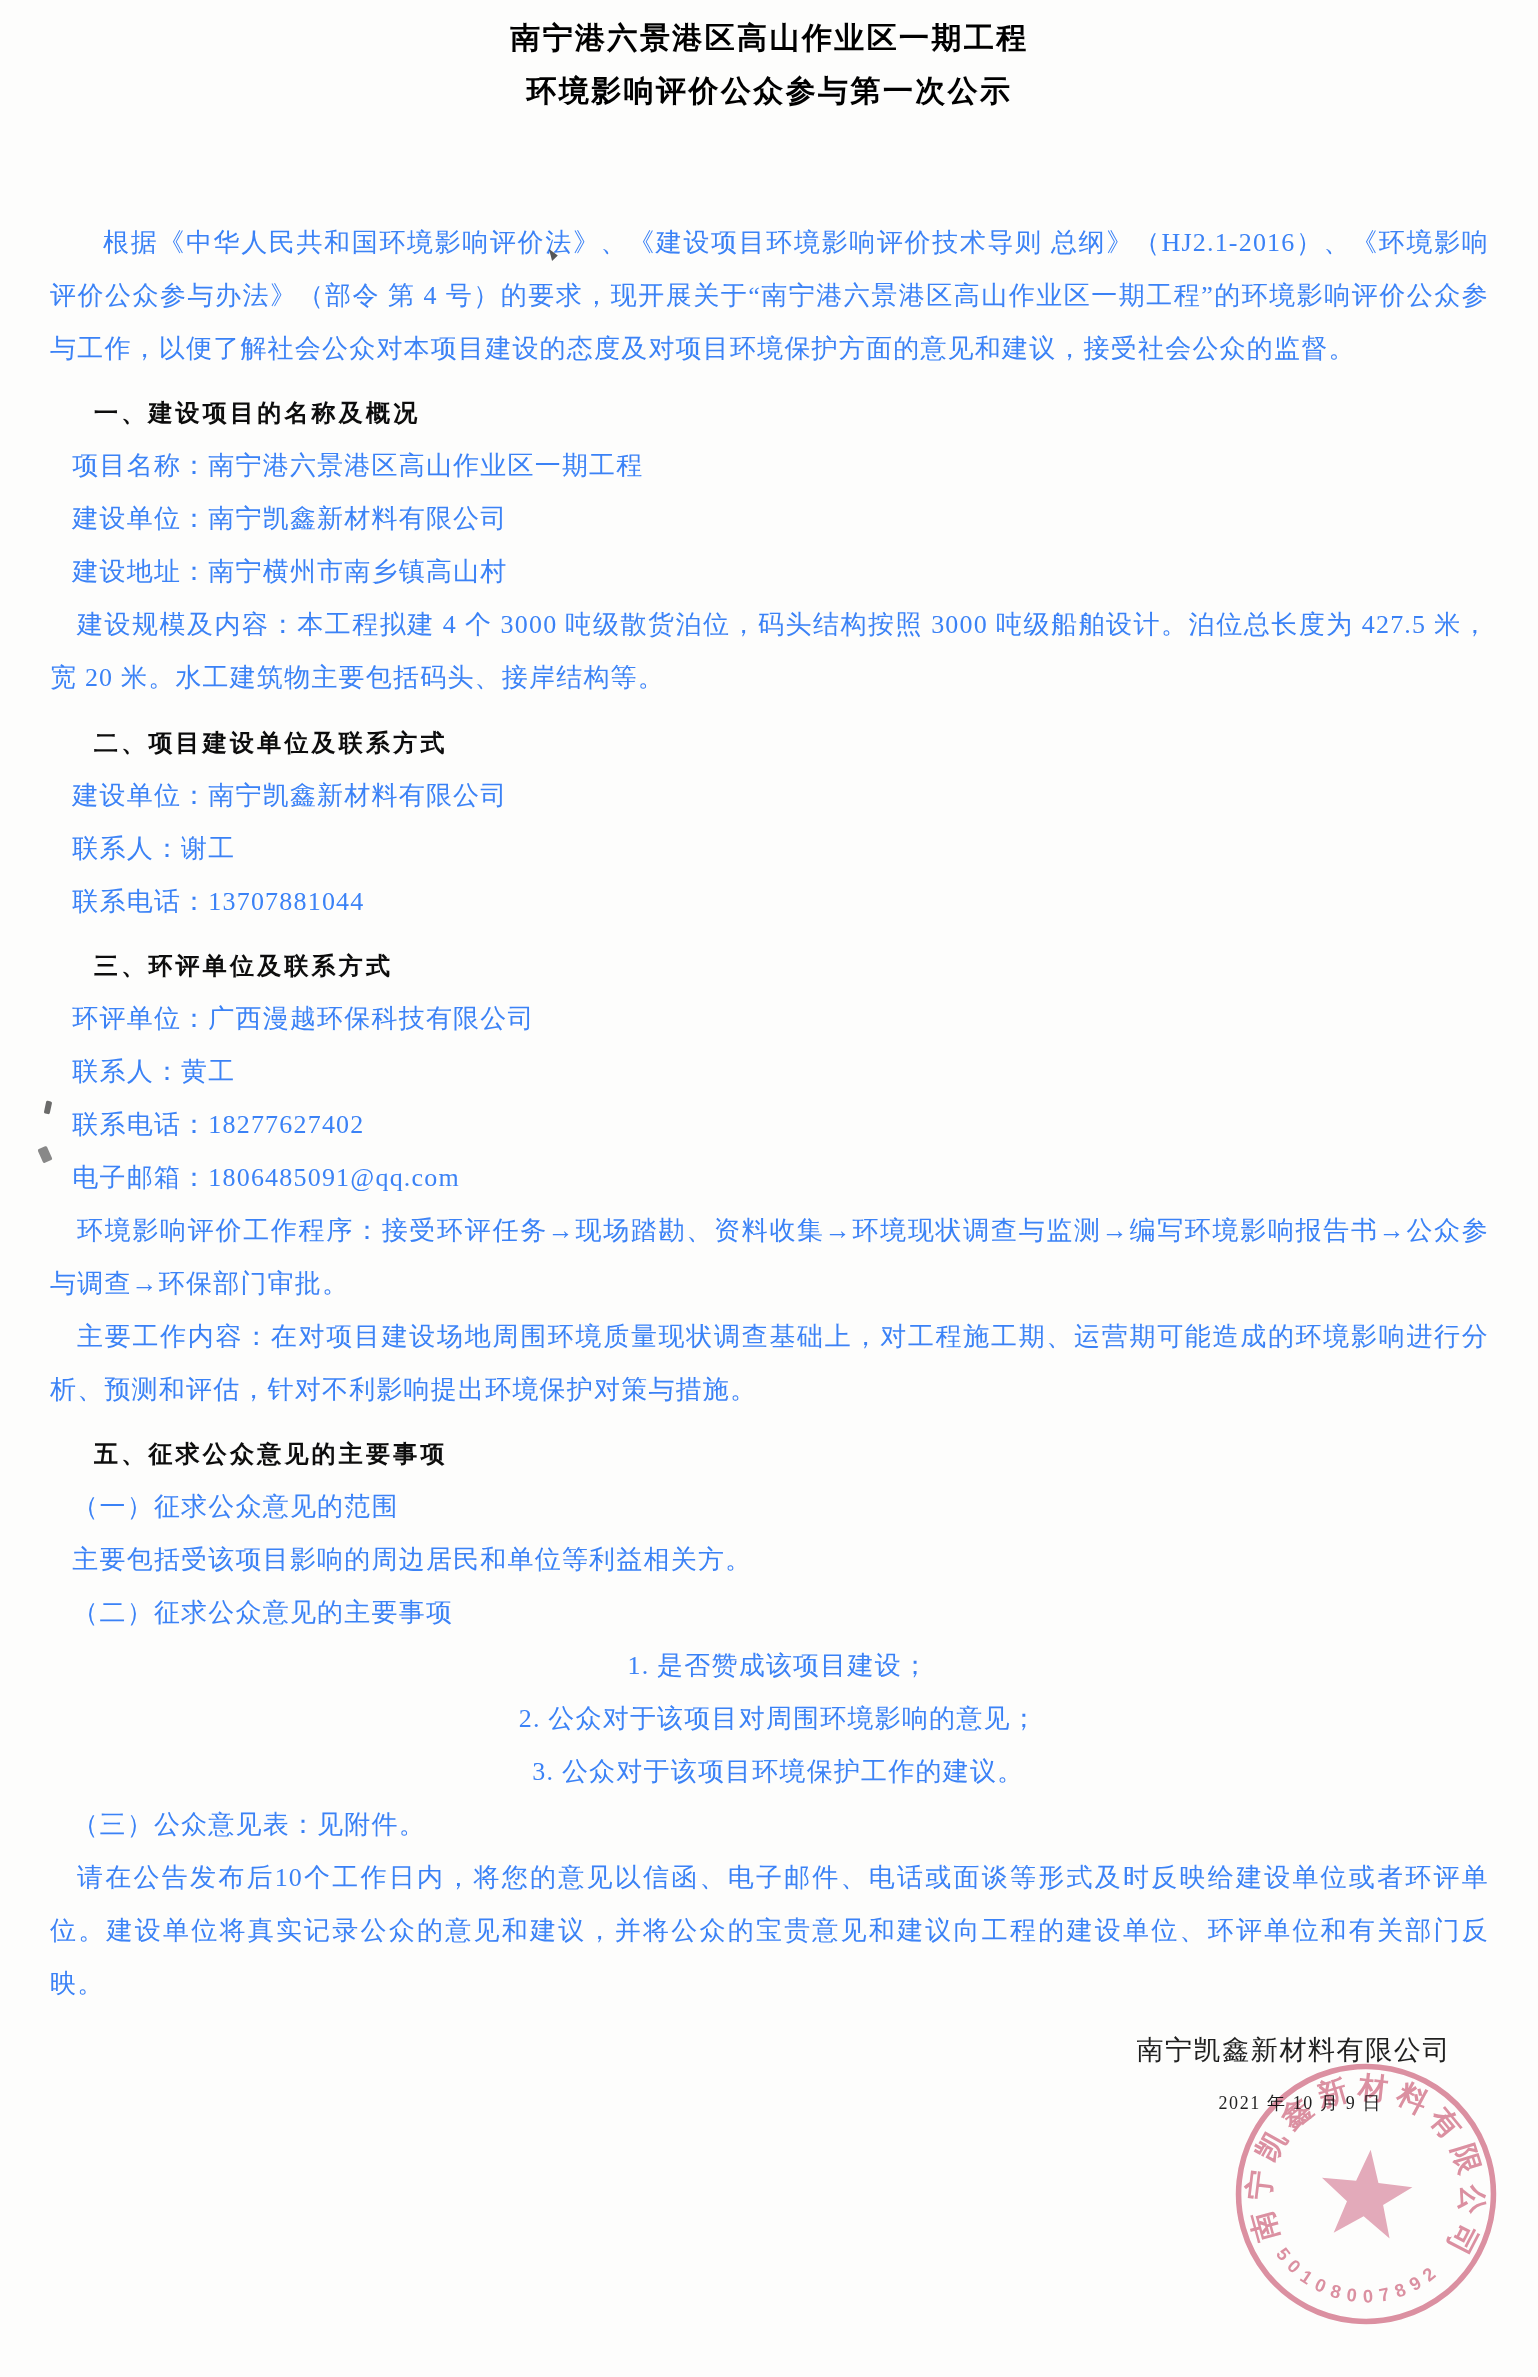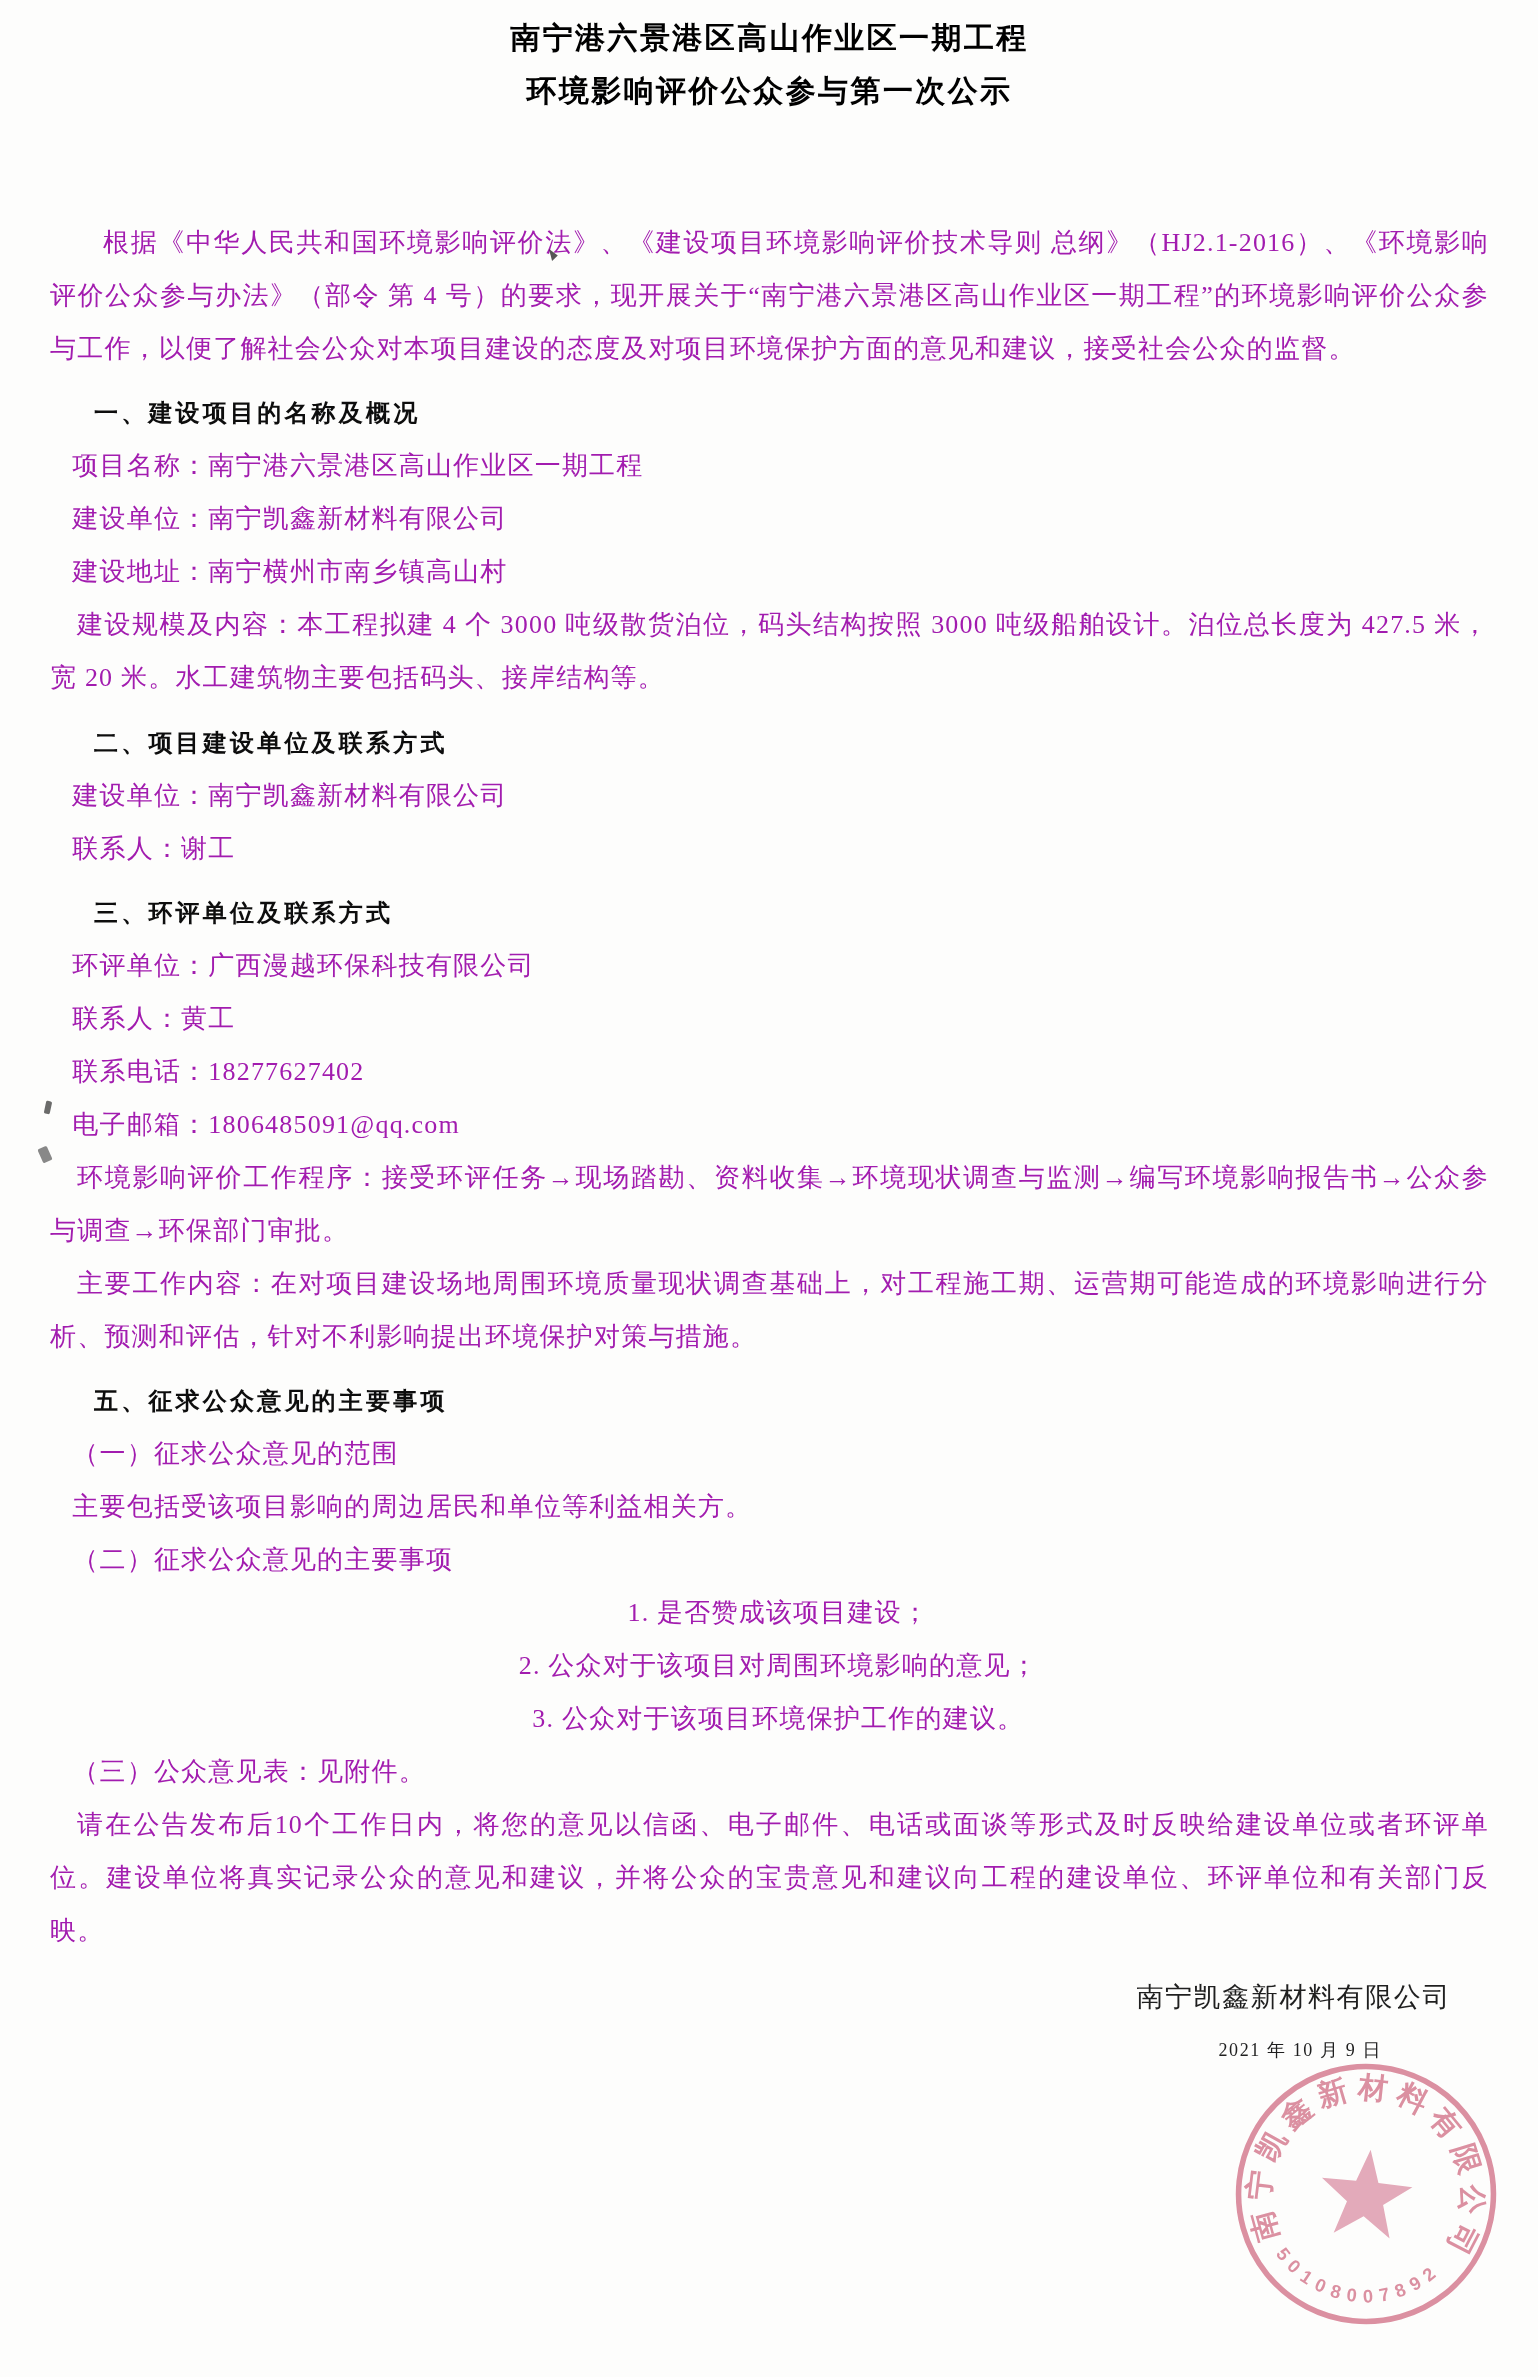--- a/index.html
+++ b/index.html
@@ -24,21 +24,21 @@
     letter-spacing: 2.4px;
     color: #000000;
     line-height: 53px;
     margin: 0;
   }
   .body {
     font-size: 26px;
     line-height: 53px;
     letter-spacing: 1.2px;
     margin: 0;
-    color: #a21caf;
+    color: #3b82f6;
   }
   .intro {
     margin-top: 99px;
     text-indent: 53px;
     text-align: justify;
     text-justify: inter-ideograph;
   }
   .para {
     text-indent: 27px;
     text-align: justify;
@@ -111,20 +111,21 @@
 
     <div class="heading">一、建设项目的名称及概况</div>
     <p class="body item">项目名称：南宁港六景港区高山作业区一期工程</p>
     <p class="body item">建设单位：南宁凯鑫新材料有限公司</p>
     <p class="body item">建设地址：南宁横州市南乡镇高山村</p>
     <p class="body para">建设规模及内容：本工程拟建 4 个 3000 吨级散货泊位，码头结构按照 3000 吨级船舶设计。泊位总长度为 427.5 米，宽 20 米。水工建筑物主要包括码头、接岸结构等。</p>
 
     <div class="heading">二、项目建设单位及联系方式</div>
     <p class="body item">建设单位：南宁凯鑫新材料有限公司</p>
     <p class="body item">联系人：谢工</p>
+    <p class="body item">联系电话：13707881044</p>
 
     <div class="heading">三、环评单位及联系方式</div>
     <p class="body item">环评单位：广西漫越环保科技有限公司</p>
     <p class="body item">联系人：黄工</p>
     <p class="body item">联系电话：18277627402</p>
     <p class="body item">电子邮箱：1806485091@qq.com</p>
 
     <p class="body para">环境影响评价工作程序：接受环评任务→现场踏勘、资料收集→环境现状调查与监测→编写环境影响报告书→公众参与调查→环保部门审批。</p>
     <p class="body para">主要工作内容：在对项目建设场地周围环境质量现状调查基础上，对工程施工期、运营期可能造成的环境影响进行分析、预测和评估，针对不利影响提出环境保护对策与措施。</p>
 

